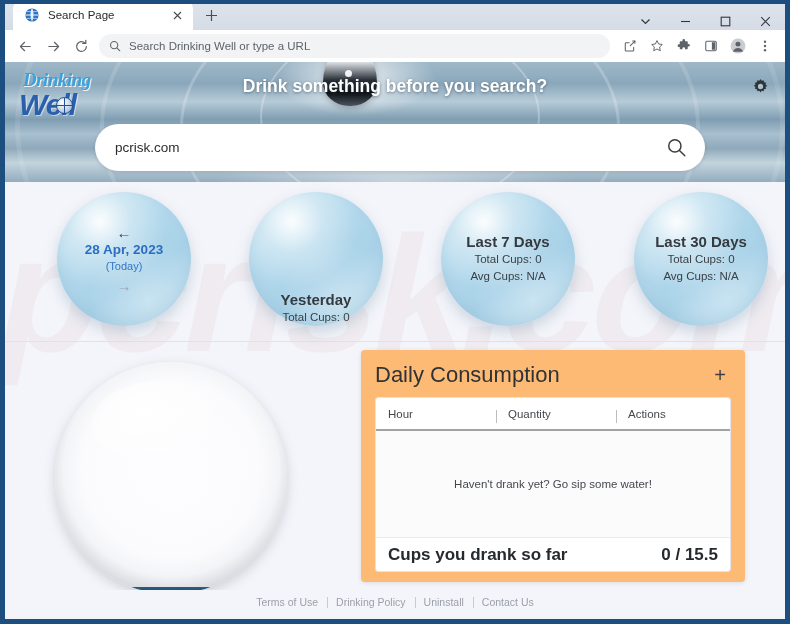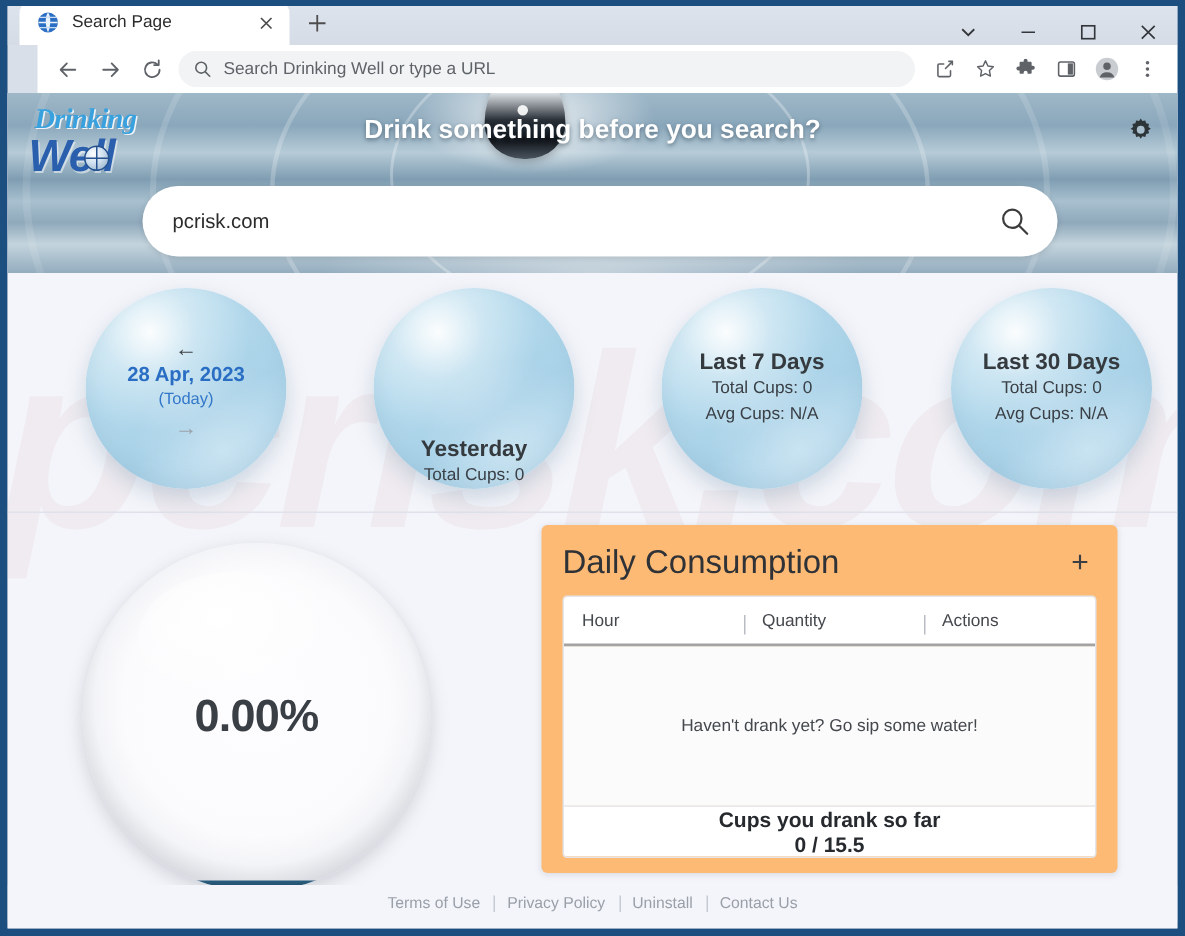--- a/index.html
+++ b/index.html
@@ -74,21 +74,20 @@
   }
   .wc svg { display: block; }
 
   
   .toolbar {
     height: 32px;
     background: #ffffff;
     display: flex; align-items: center;
     padding: 0 7px;
     gap: 2px;
-    margin-left: 20px;
   }
   .tb-btn {
     width: 26px; height: 26px;
     display: flex; align-items: center; justify-content: center;
     color: #5f6368;
     border-radius: 50%;
     flex: 0 0 auto;
   }
   .omnibox {
     flex: 1;
@@ -378,23 +377,22 @@
     flex: 1;
     display: flex; align-items: center; justify-content: center;
     font-size: 11.5px; color: #44484d;
     background: #fbfbfc;
   }
   .tfoot {
     height: 34px;
     display: flex; align-items: center; justify-content: space-between;
     padding: 0 12px;
     border-top: 1px solid #e8eaee;
-    font-size: 14px; font-weight: bold; color: #26292d;
+    font-size: 17px; font-weight: bold; color: #26292d;
     background: #ffffff;
-    flex-direction: column;
   }
 
   
   .footer {
     position: relative;
     height: 24px;
     z-index: 2;
     display: flex; align-items: center; justify-content: center;
     gap: 0;
     background: #f4f5fa;
@@ -597,21 +595,20 @@
           <div class="b-line">Total Cups: 0</div>
           <div class="b-line">Avg Cups: N/A</div>
         </div>
       </div>
 
       <div class="lower">
 
         <div class="sphere-wrap">
           <div class="sphere">
             <div class="sphere-fill"></div>
-            <div class="sphere-pct">0.00%</div>
           </div>
         </div>
 
         <div class="card">
           <div class="card-head">
             <div class="card-title">Daily Consumption</div>
             <div class="plus-btn">+</div>
           </div>
 
           <div class="table">
@@ -626,20 +623,20 @@
             <div class="tfoot">
               <span>Cups you drank so far</span>
               <span>0 / 15.5</span>
             </div>
           </div>
         </div>
       </div>
 
       <div class="footer">
         <a href="#">Terms of Use</a>
-        <a href="#">Privacy Policy</a>
+        <a href="#">Drinking Policy</a>
         <a href="#">Uninstall</a>
         <a href="#">Contact Us</a>
       </div>
 
     </div>
   </div>
 </div>
 
 </body></html>

